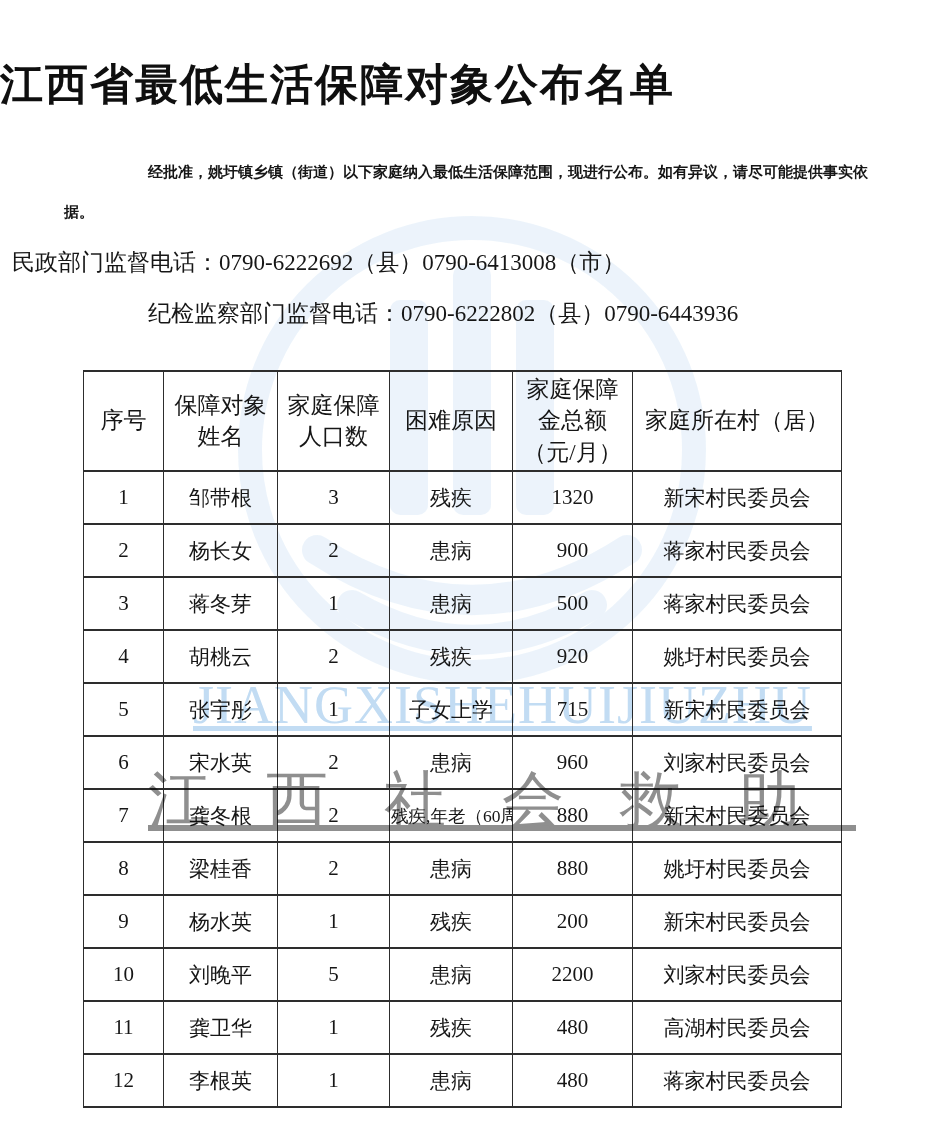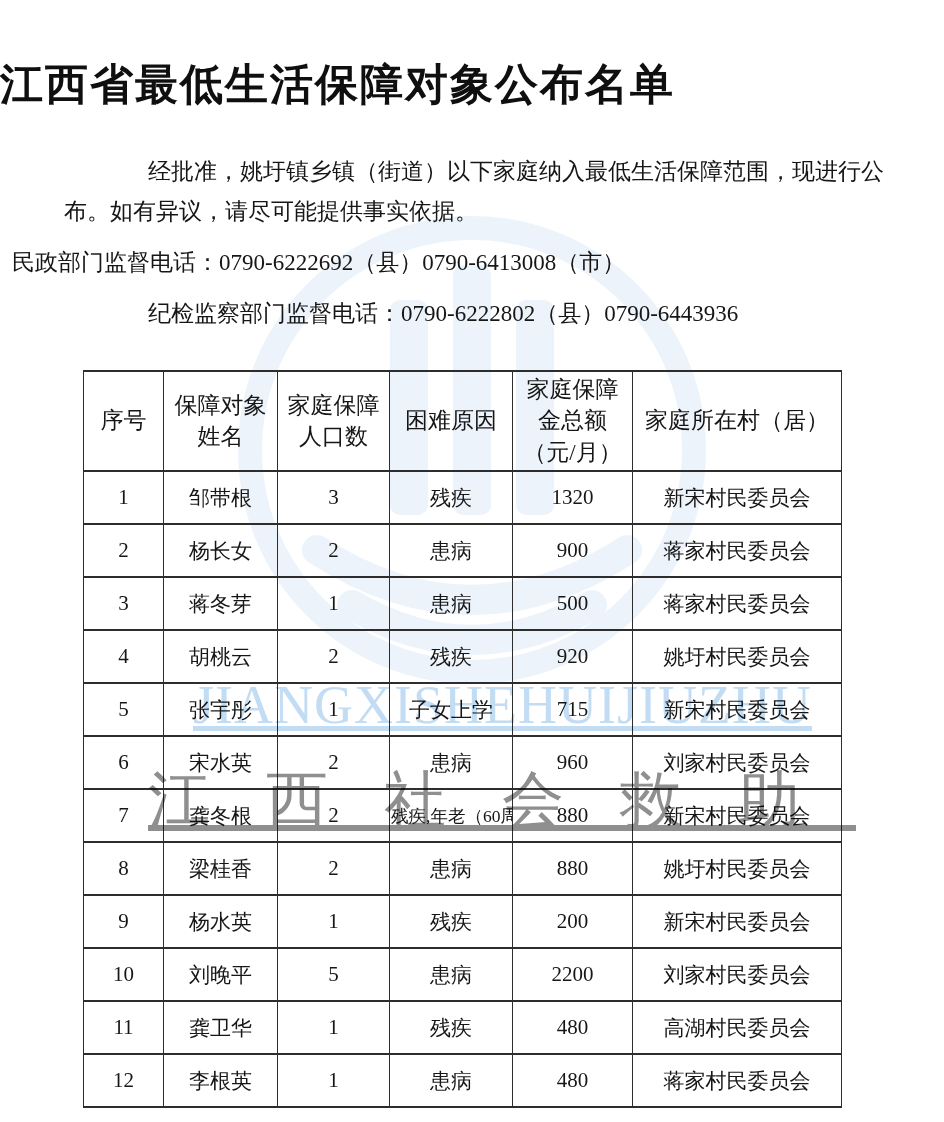--- a/index.html
+++ b/index.html
@@ -51,23 +51,24 @@
     margin-top: 56px;
     text-align: left;
     font-size: 43px;
     font-weight: bold;
     letter-spacing: 2px;
     color: #0f0f0f;
   }
 
   .intro {
     margin: 38px 60px 0 64px;
-    font-size: 23px;
+    font-size: 15px;
     line-height: 40px;
     text-indent: 84px;
+    font-weight: bold;
   }
 
   .phone-line {
     margin-left: 148px;
     font-size: 23px;
     line-height: 28px;
   }
   .phone-line.first { margin-top: 17px; margin-left: 12px; }
   .phone-line.second { margin-top: 23px; }
 

